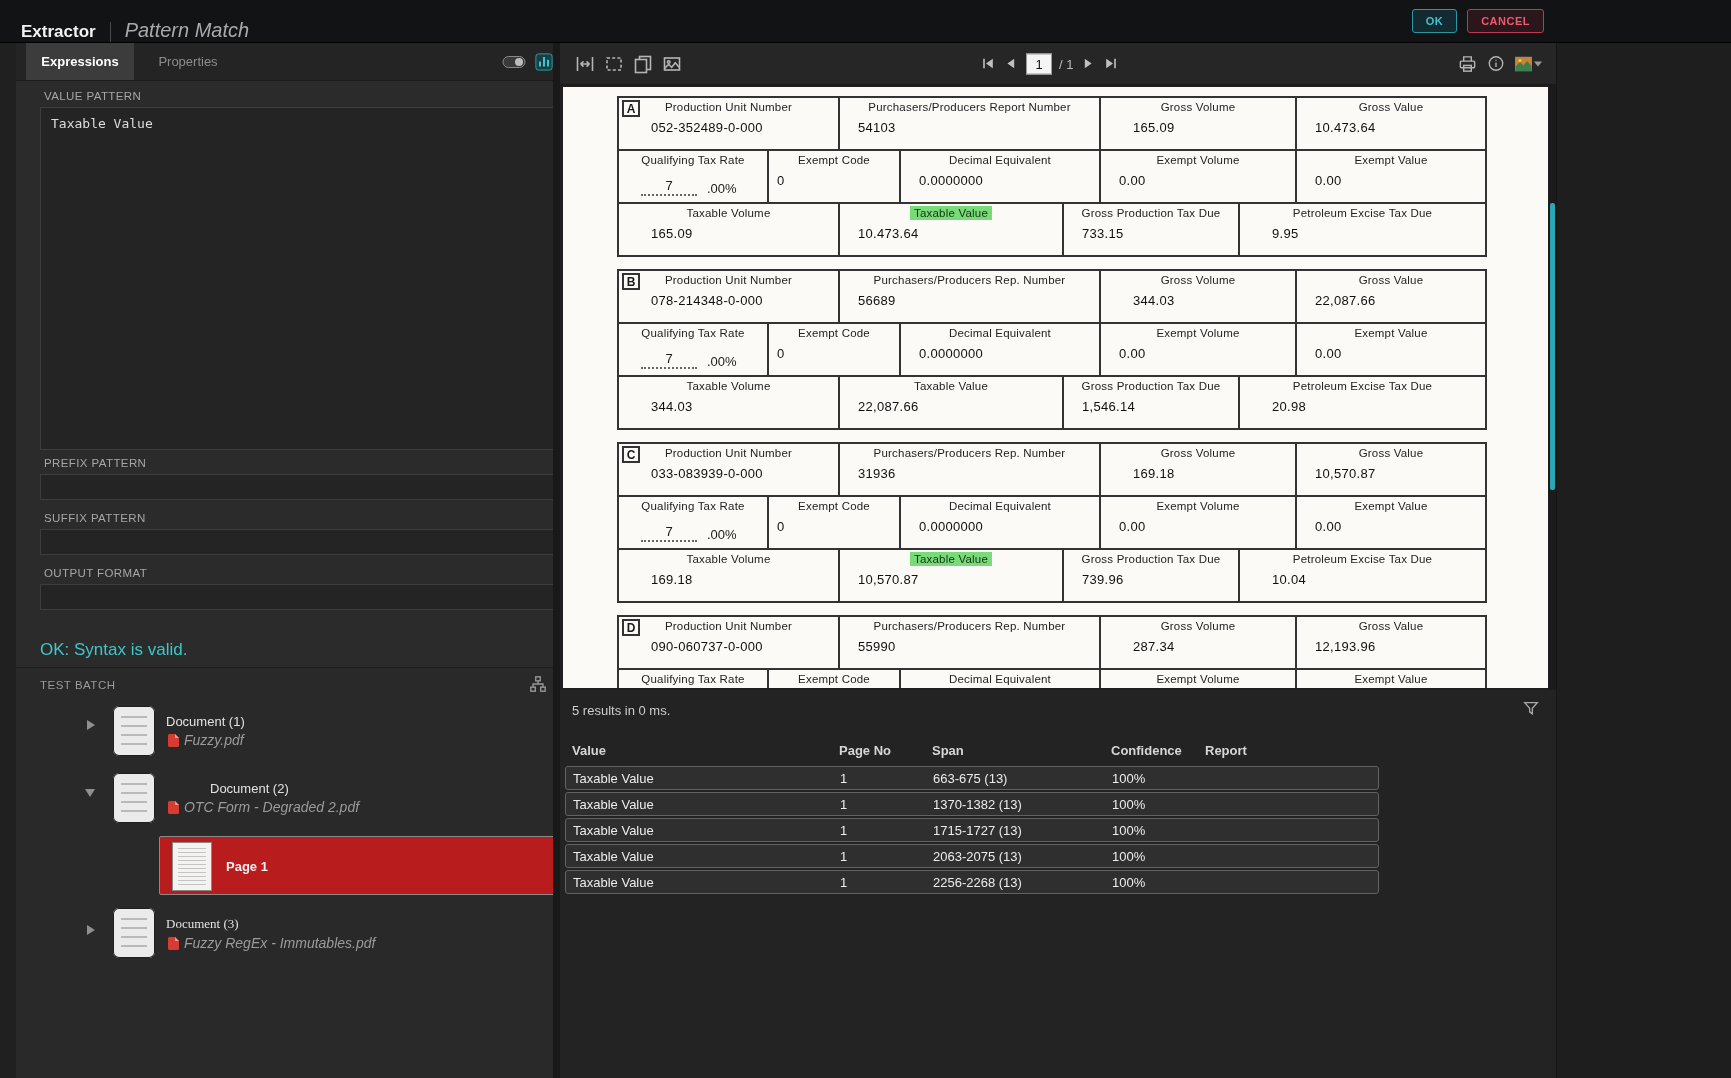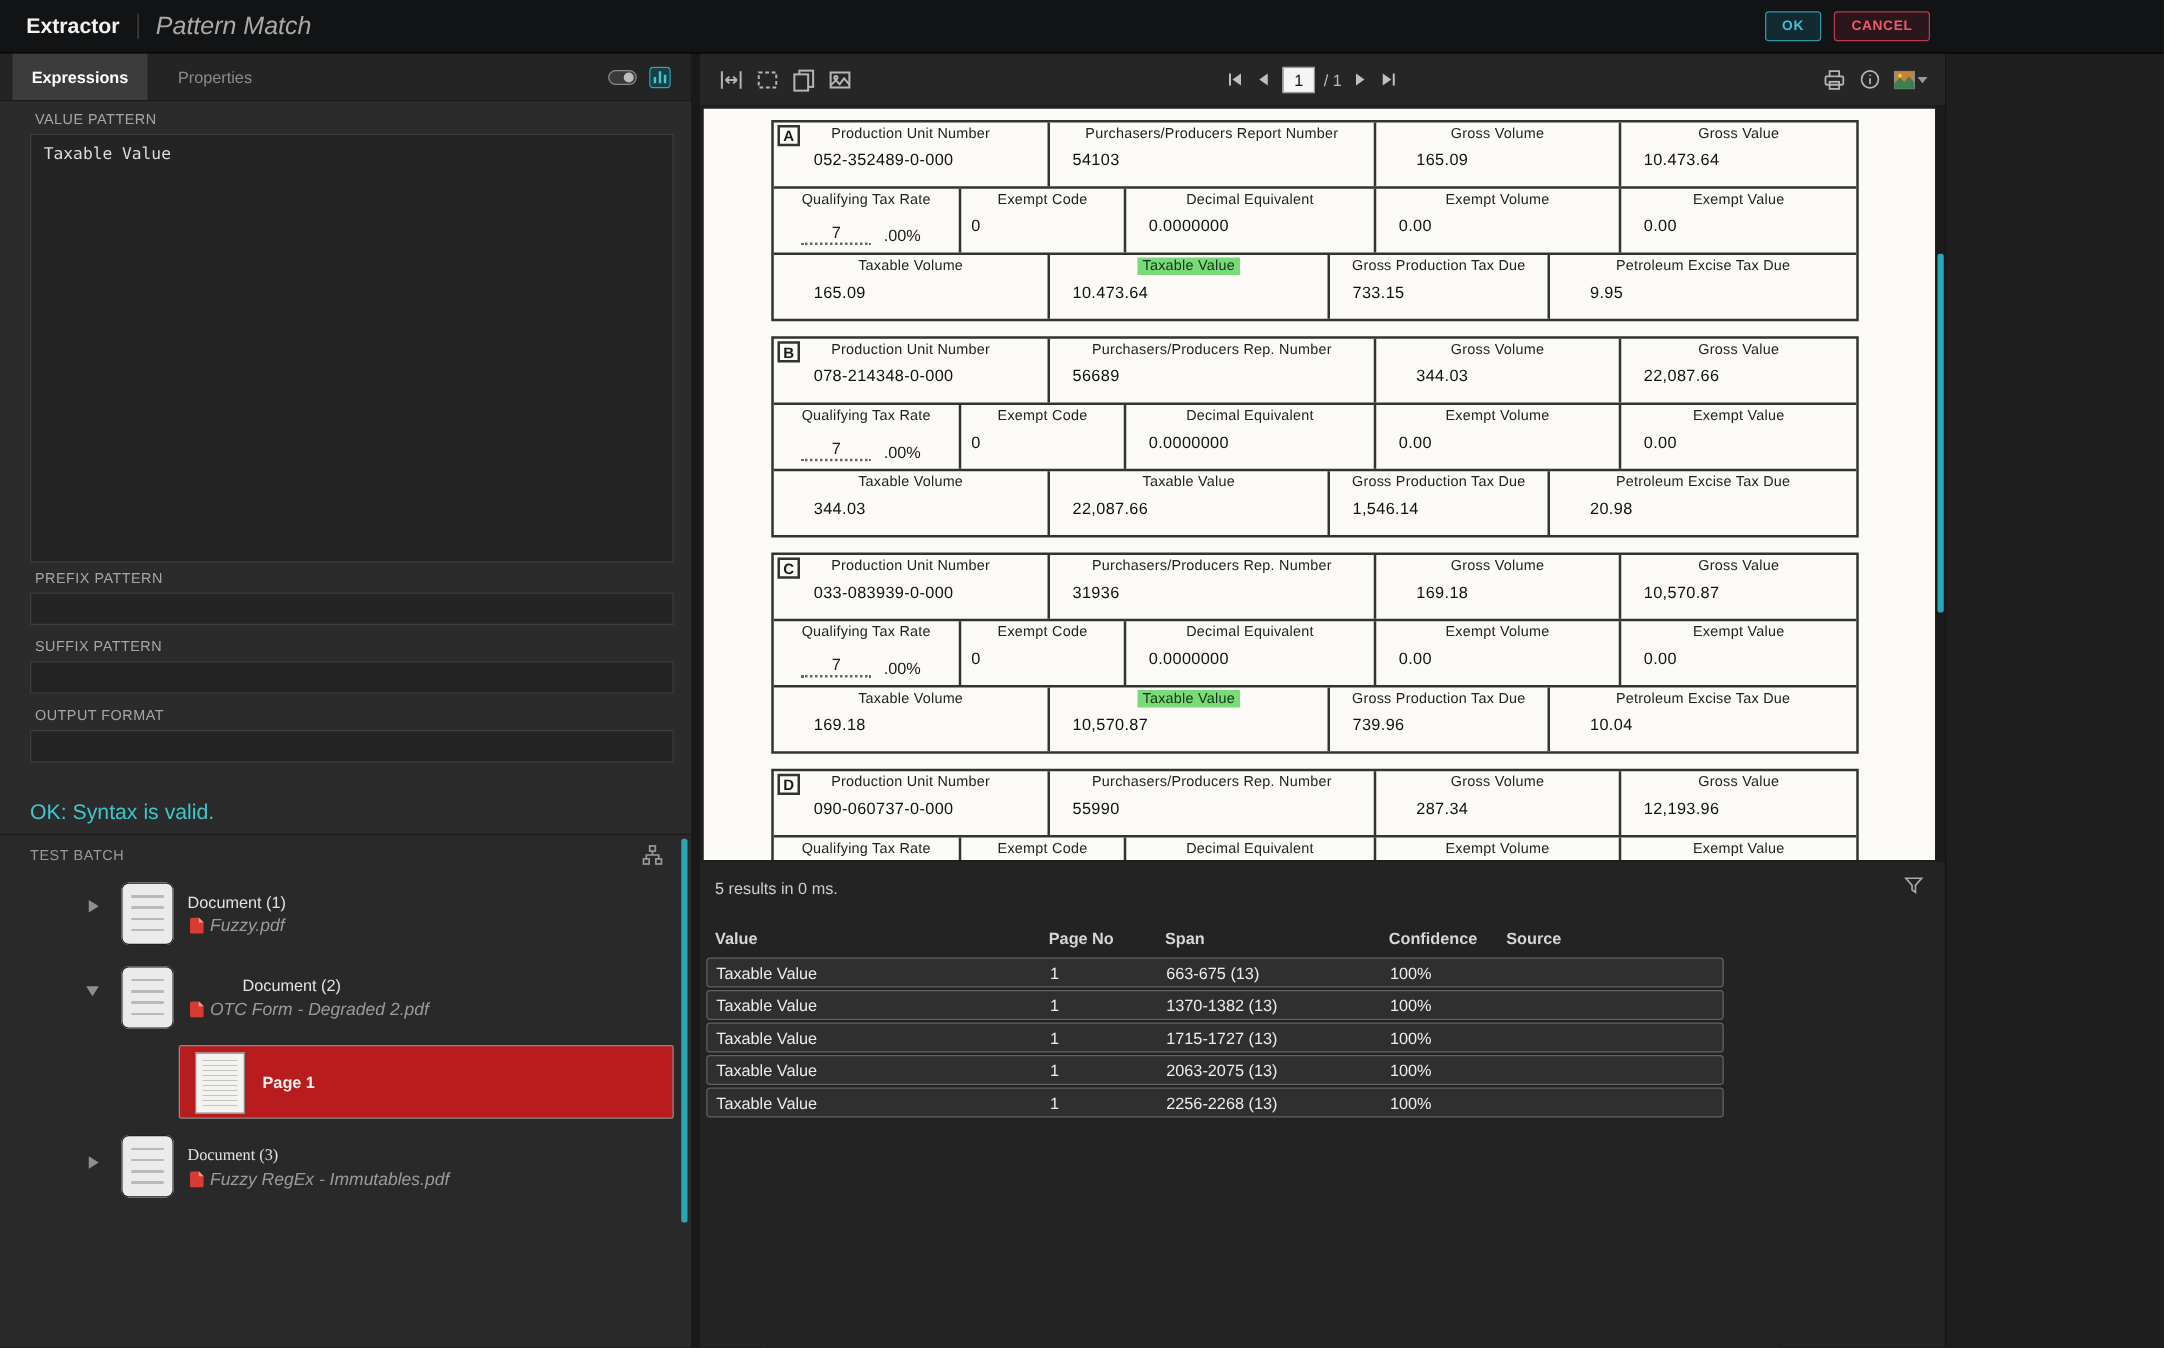--- a/index.html
+++ b/index.html
@@ -1,30 +1,30 @@
 <!DOCTYPE html>
 <html><head>
 <meta charset="utf-8">
 <style>
   * { margin:0; padding:0; box-sizing:border-box; }
   html,body { width:1731px; height:1078px; background:#1b1b1b; font-family:"Liberation Sans", sans-serif; }
   .app { position:relative; width:1731px; height:1078px; background:#202020; overflow:hidden; }
 
   
-  .topbar { position:absolute; left:0; top:0; width:100%; height:43px; background:#121314; border-bottom:1px solid #000; display:flex; align-items:center; padding-left:21px; }
+  .topbar { position:absolute; left:0; top:0; width:100%; height:43px; background:#121314; border-bottom:1px solid #000; display:flex; align-items:flex-end; padding-left:21px; }
   .app-title { color:#f2f2f2; font-size:17px; font-weight:bold; }
   .title-sep { width:1px; height:20px; background:#4a4a4a; margin:0 14px; }
   .app-subtitle { color:#a9a9a9; font-size:20px; font-style:italic; }
   .topbar-actions { position:absolute; right:187px; top:50%; transform:translateY(-50%); display:flex; gap:10px; }
   .btn { font-family:inherit; font-size:11px; font-weight:bold; letter-spacing:.5px; padding:5px 13px; border-radius:3px; cursor:pointer; }
   .btn-ok { color:#43c2d2; border:1px solid #2e96a5; background:#132b30; }
   .btn-cancel { color:#ee5a6e; border:1px solid #bb3a50; background:#2a161b; }
 
   
-  .left-panel { position:absolute; left:0; top:43px; width:553px; bottom:0; background:#2b2b2b; }
+  .left-panel { position:absolute; left:16px; top:43px; width:553px; bottom:0; background:#2b2b2b; }
   .splitter { position:absolute; left:553px; top:43px; width:7px; bottom:0; background:#191919; }
   .tabbar { position:relative; height:38px; background:#242424; border-bottom:1px solid #1b1b1b; display:flex; align-items:stretch; padding-left:10px; }
   .tab { width:108px; display:flex; align-items:center; justify-content:center; font-size:13px; color:#8c8c8c; cursor:pointer; }
   .tab.active { background:#3c3c3c; color:#ffffff; font-weight:bold; }
   .tab-icons { position:absolute; right:16px; top:0; height:100%; display:flex; align-items:center; gap:9px; }
   .icon-btn { display:flex; align-items:center; justify-content:center; cursor:pointer; }
 
   .flabel-ui { position:absolute; color:#a6a6a6; font-size:11.5px; letter-spacing:.4px; }
   .code-area { position:absolute; left:24px; top:64px; width:515px; height:343px; background:#242424; border:1px solid #3d3d3d; padding:8px 10px; font-family:"DejaVu Sans Mono", monospace; font-size:13px; color:#dcdcdc; cursor:text; }
   .text-input { position:absolute; left:24px; width:515px; height:26px; background:#242424; border:1px solid #3d3d3d; color:#dddddd; font-size:13px; padding:0 8px; font-family:inherit; }
@@ -543,21 +543,21 @@
       <span class="funnel-btn">
         <svg width="18" height="18" viewBox="0 0 20 20" stroke="#a8a8a8" fill="none" stroke-width="1.5">
             <path d="M3 4h14l-5.5 6.3v6.2l-3-2.2v-4Z"></path>
           </svg>
       </span>
       <div class="rheader">
         <div class="cv">Value</div>
         <div class="cp">Page No</div>
         <div class="cs">Span</div>
         <div class="cc">Confidence</div>
-        <div class="csrc">Source</div>
+        <div class="csrc">Report</div>
       </div>
       <div class="rrows">
         <div class="rrow">
           <div class="cv">Taxable Value</div>
           <div class="cp">1</div>
           <div class="cs">663-675 (13)</div>
           <div class="cc">100%</div>
           <div class="csrc"></div>
         </div>
         <div class="rrow">

